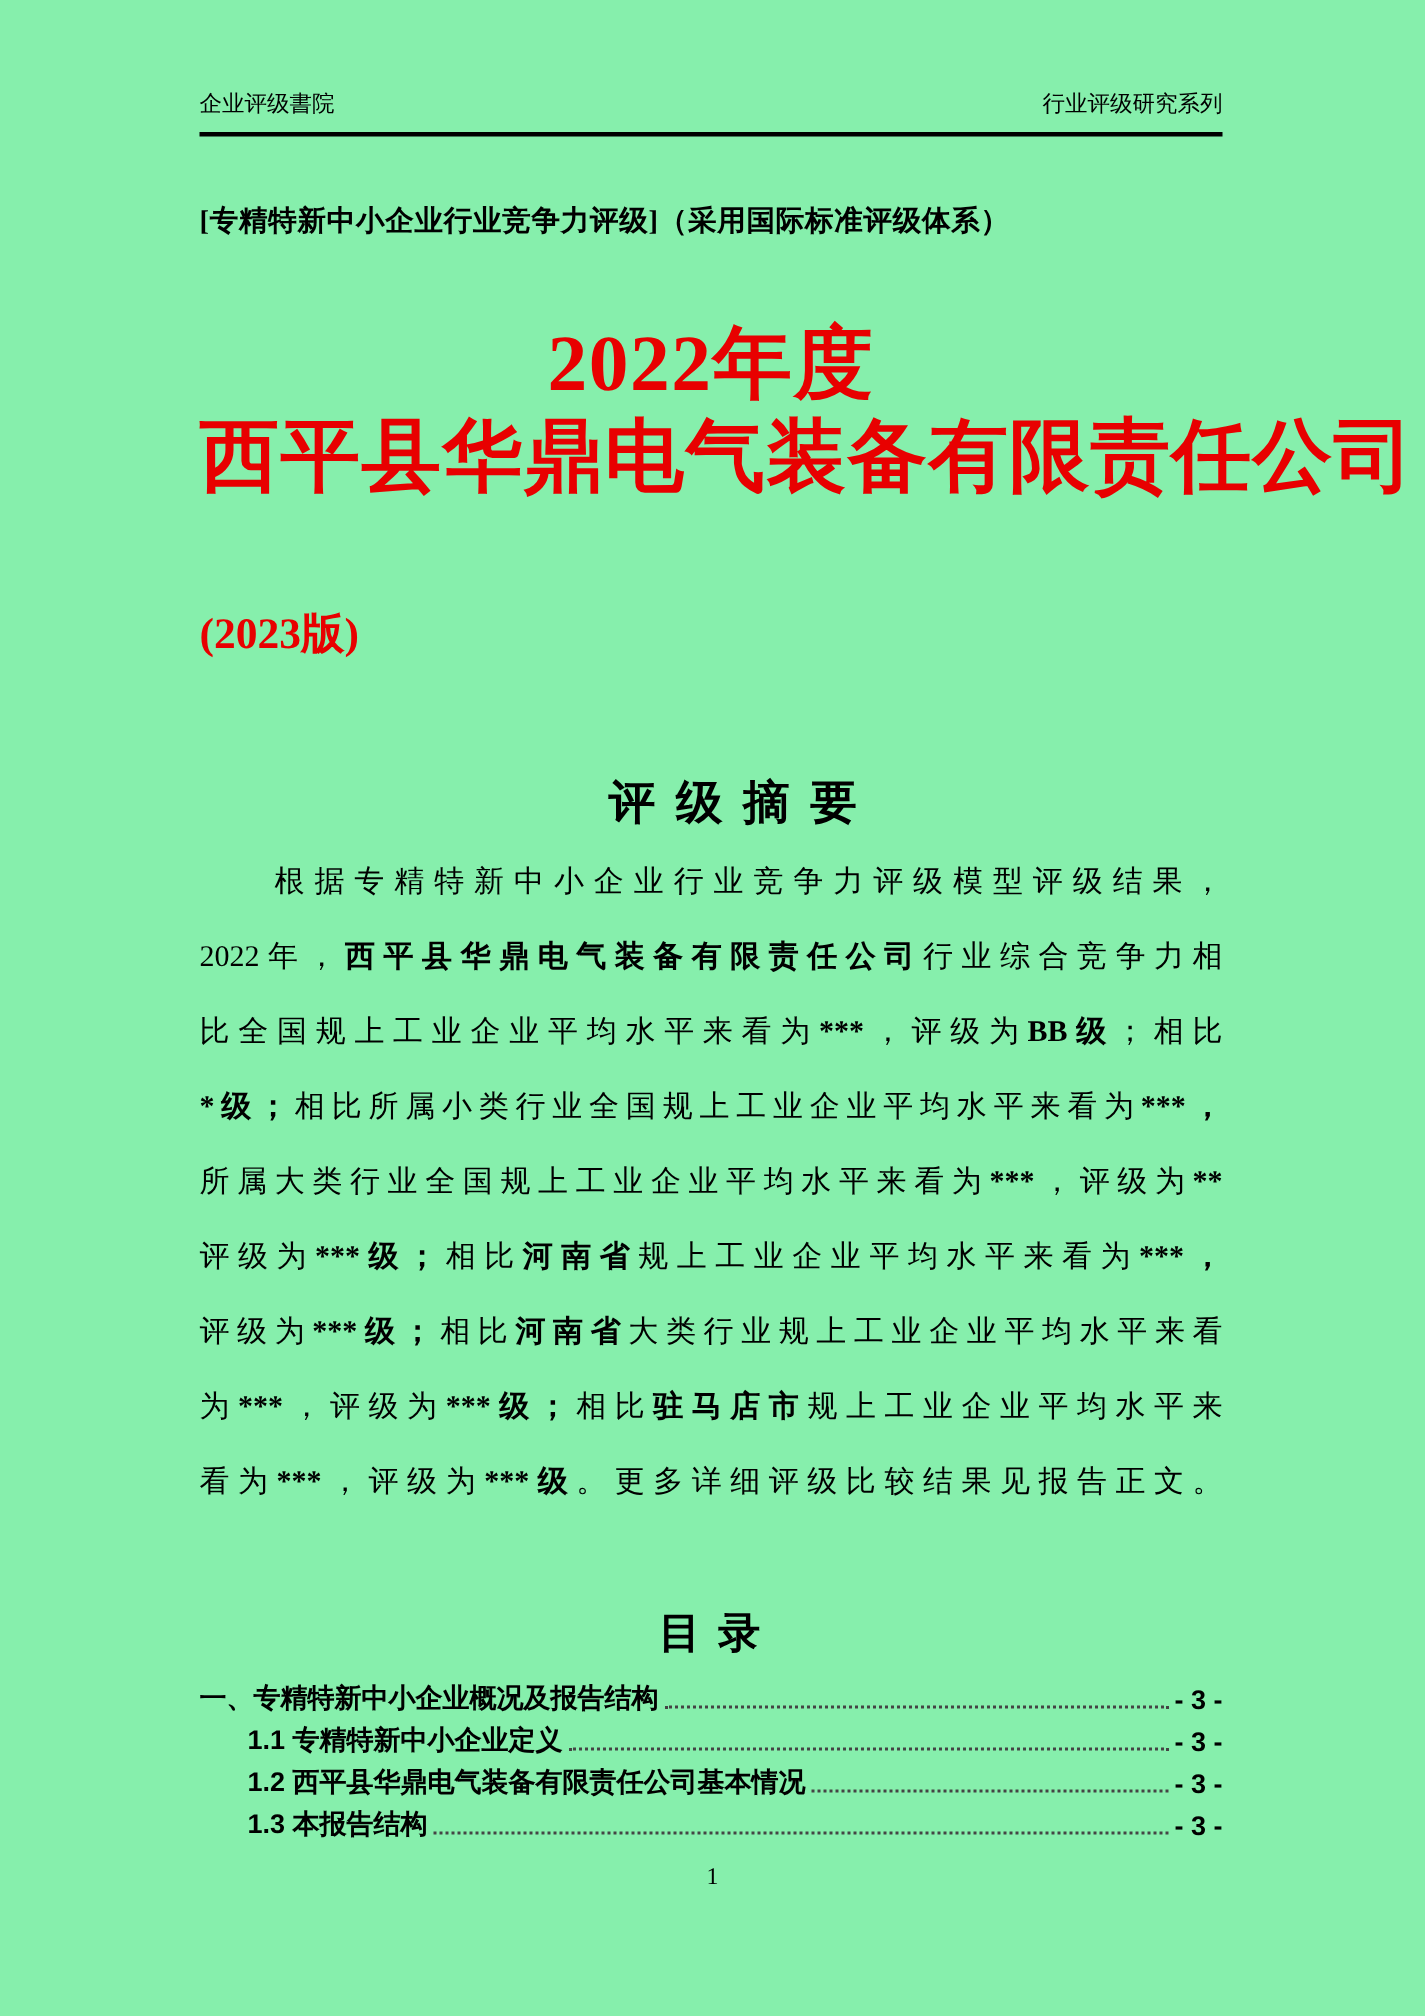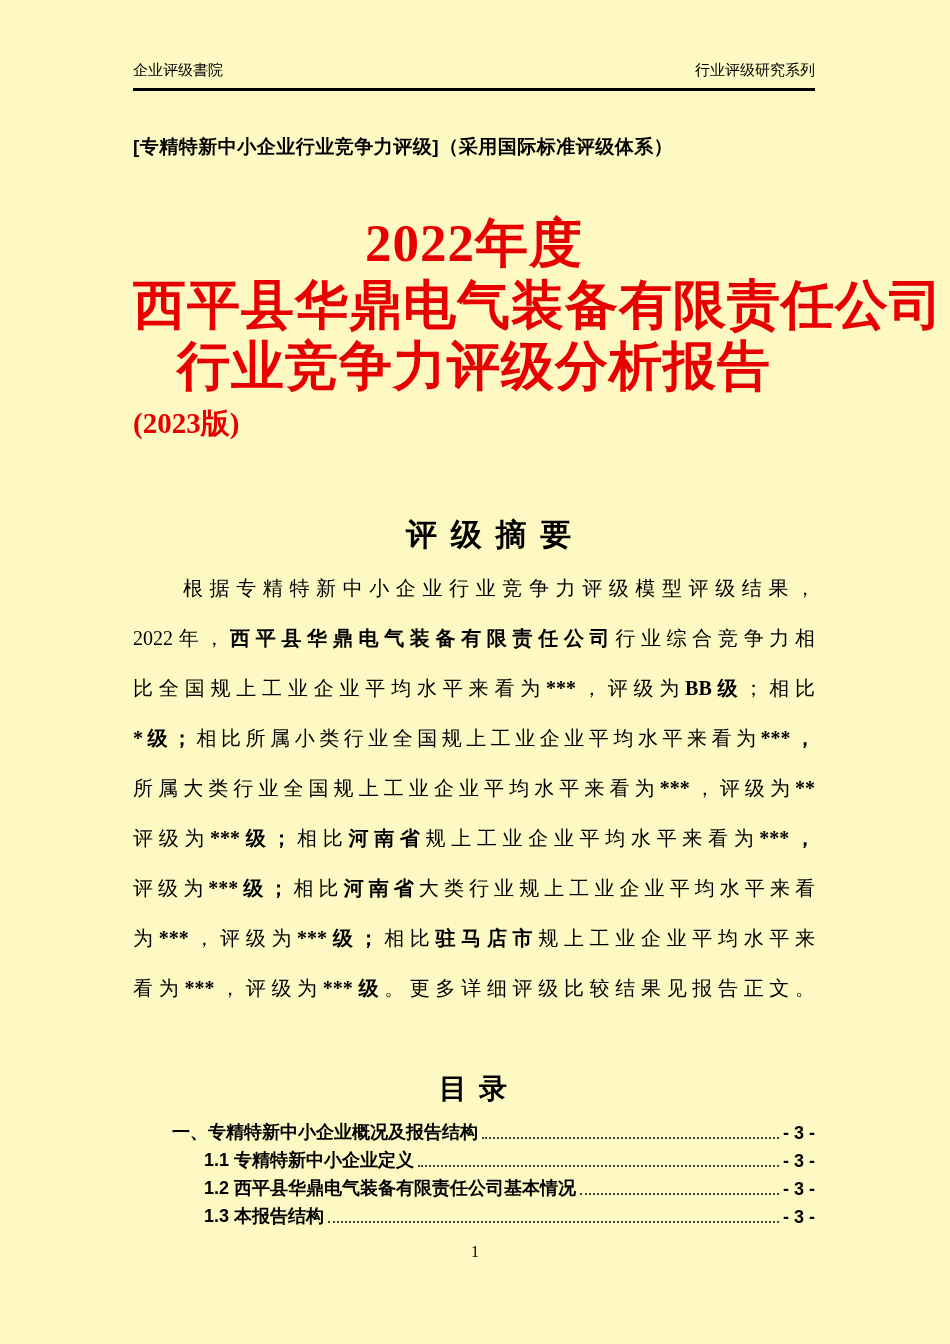--- a/index.html
+++ b/index.html
@@ -1,20 +1,20 @@
 <!DOCTYPE html>
 <html lang="zh" style="--title-red: #e80000;"><head>
 <meta charset="utf-8">
 <style>
   html, body { margin: 0; padding: 0; background: #ffffff; }
   .page {
     position: relative;
     width: 950px;
     height: 1344px;
-    background: #fef9c3;
+    background: #86efac;
     color: #000;
     font-family: "Liberation Serif", serif;
     overflow: hidden;
     margin: 0 auto;
   }
   .abs { position: absolute; }
 
   
   .header-row {
     left: 133px; top: 59px; width: 682px;
@@ -23,21 +23,21 @@
     font-size: 15px; line-height: 22px;
   }
   .header-rule {
     left: 133px; top: 88px; width: 682px; height: 3px;
     background: #000;
   }
 
   
   .report-type {
     left: 133px; top: 134px; width: 700px;
-    font-family: Liberation Sans, sans-serif;
+    font-family: Liberation Serif, serif;
     font-size: 19px; font-weight: bold; letter-spacing: 0.5px;
   }
 
   
   .title-line {
     left: 133px; width: 682px; text-align: center;
     font-size: 53px; font-weight: bold; line-height: 1;
     color: var(--title-red, #e80000);
     letter-spacing: 1px;
     white-space: nowrap;
@@ -75,21 +75,21 @@
     font-family: "Liberation Sans", sans-serif; letter-spacing: 2px;
     line-height: 1.1;
   }
   .toc {
     left: 133px; top: 1116px; width: 682px;
     font-family: "Liberation Sans", sans-serif;
     font-size: 18px; font-weight: bold; color: #000;
   }
   .toc-row { display: flex; align-items: flex-end; height: 28px; }
   .toc-row.lvl2 { padding-left: 32px; }
-  .toc-label { white-space: nowrap; margin-left: 39px; }
+  .toc-label { white-space: nowrap; }
   .toc-dots {
     flex: 1; margin: 0 4px 5px 4px;
     border-bottom: 2px dotted #444;
     min-width: 20px;
   }
   .toc-page { white-space: nowrap; }
 
   
   .footer-pagenum {
     left: 0; top: 1243px; width: 950px;
@@ -105,21 +105,20 @@
   <div class="abs header-row">
     <span>企业评级書院</span>
     <span>行业评级研究系列</span>
   </div>
   <div class="abs header-rule"></div>
 
   <div class="abs report-type">[专精特新中小企业行业竞争力评级]（采用国际标准评级体系）</div>
 
   <div class="abs title-line t1">2022年度</div>
   <div class="abs title-line t2">西平县华鼎电气装备有限责任公司</div>
-  <div class="abs title-line t3">行业竞争力评级分析报告</div>
   <div class="abs title-edition">(2023版)</div>
 
   <h2 class="abs summary-heading">评 级 摘 要</h2>
 
   <div class="abs summary-body">
     <div class="sline indent"><span>根据专精特新中小企业行业竞争力评级模型评级结果，</span></div>
     <div class="sline"><span>2022年，</span><span class="seg-bold">西平县华鼎电气装备有限责任公司</span><span>行业综合竞争力相</span></div>
     <div class="sline"><span>比全国规上工业企业平均水平来看为</span><span class="seg-bold">***</span><span>，评级为</span><span class="seg-bold">BB级</span><span>；相比</span></div>
     <div class="sline"><span class="seg-bold">*级；</span><span>相比所属小类行业全国规上工业企业平均水平来看为</span><span class="seg-bold">***，</span></div>
     <div class="sline"><span>所属大类行业全国规上工业企业平均水平来看为</span><span class="seg-bold">***</span><span>，评级为</span><span class="seg-bold">**</span></div>

